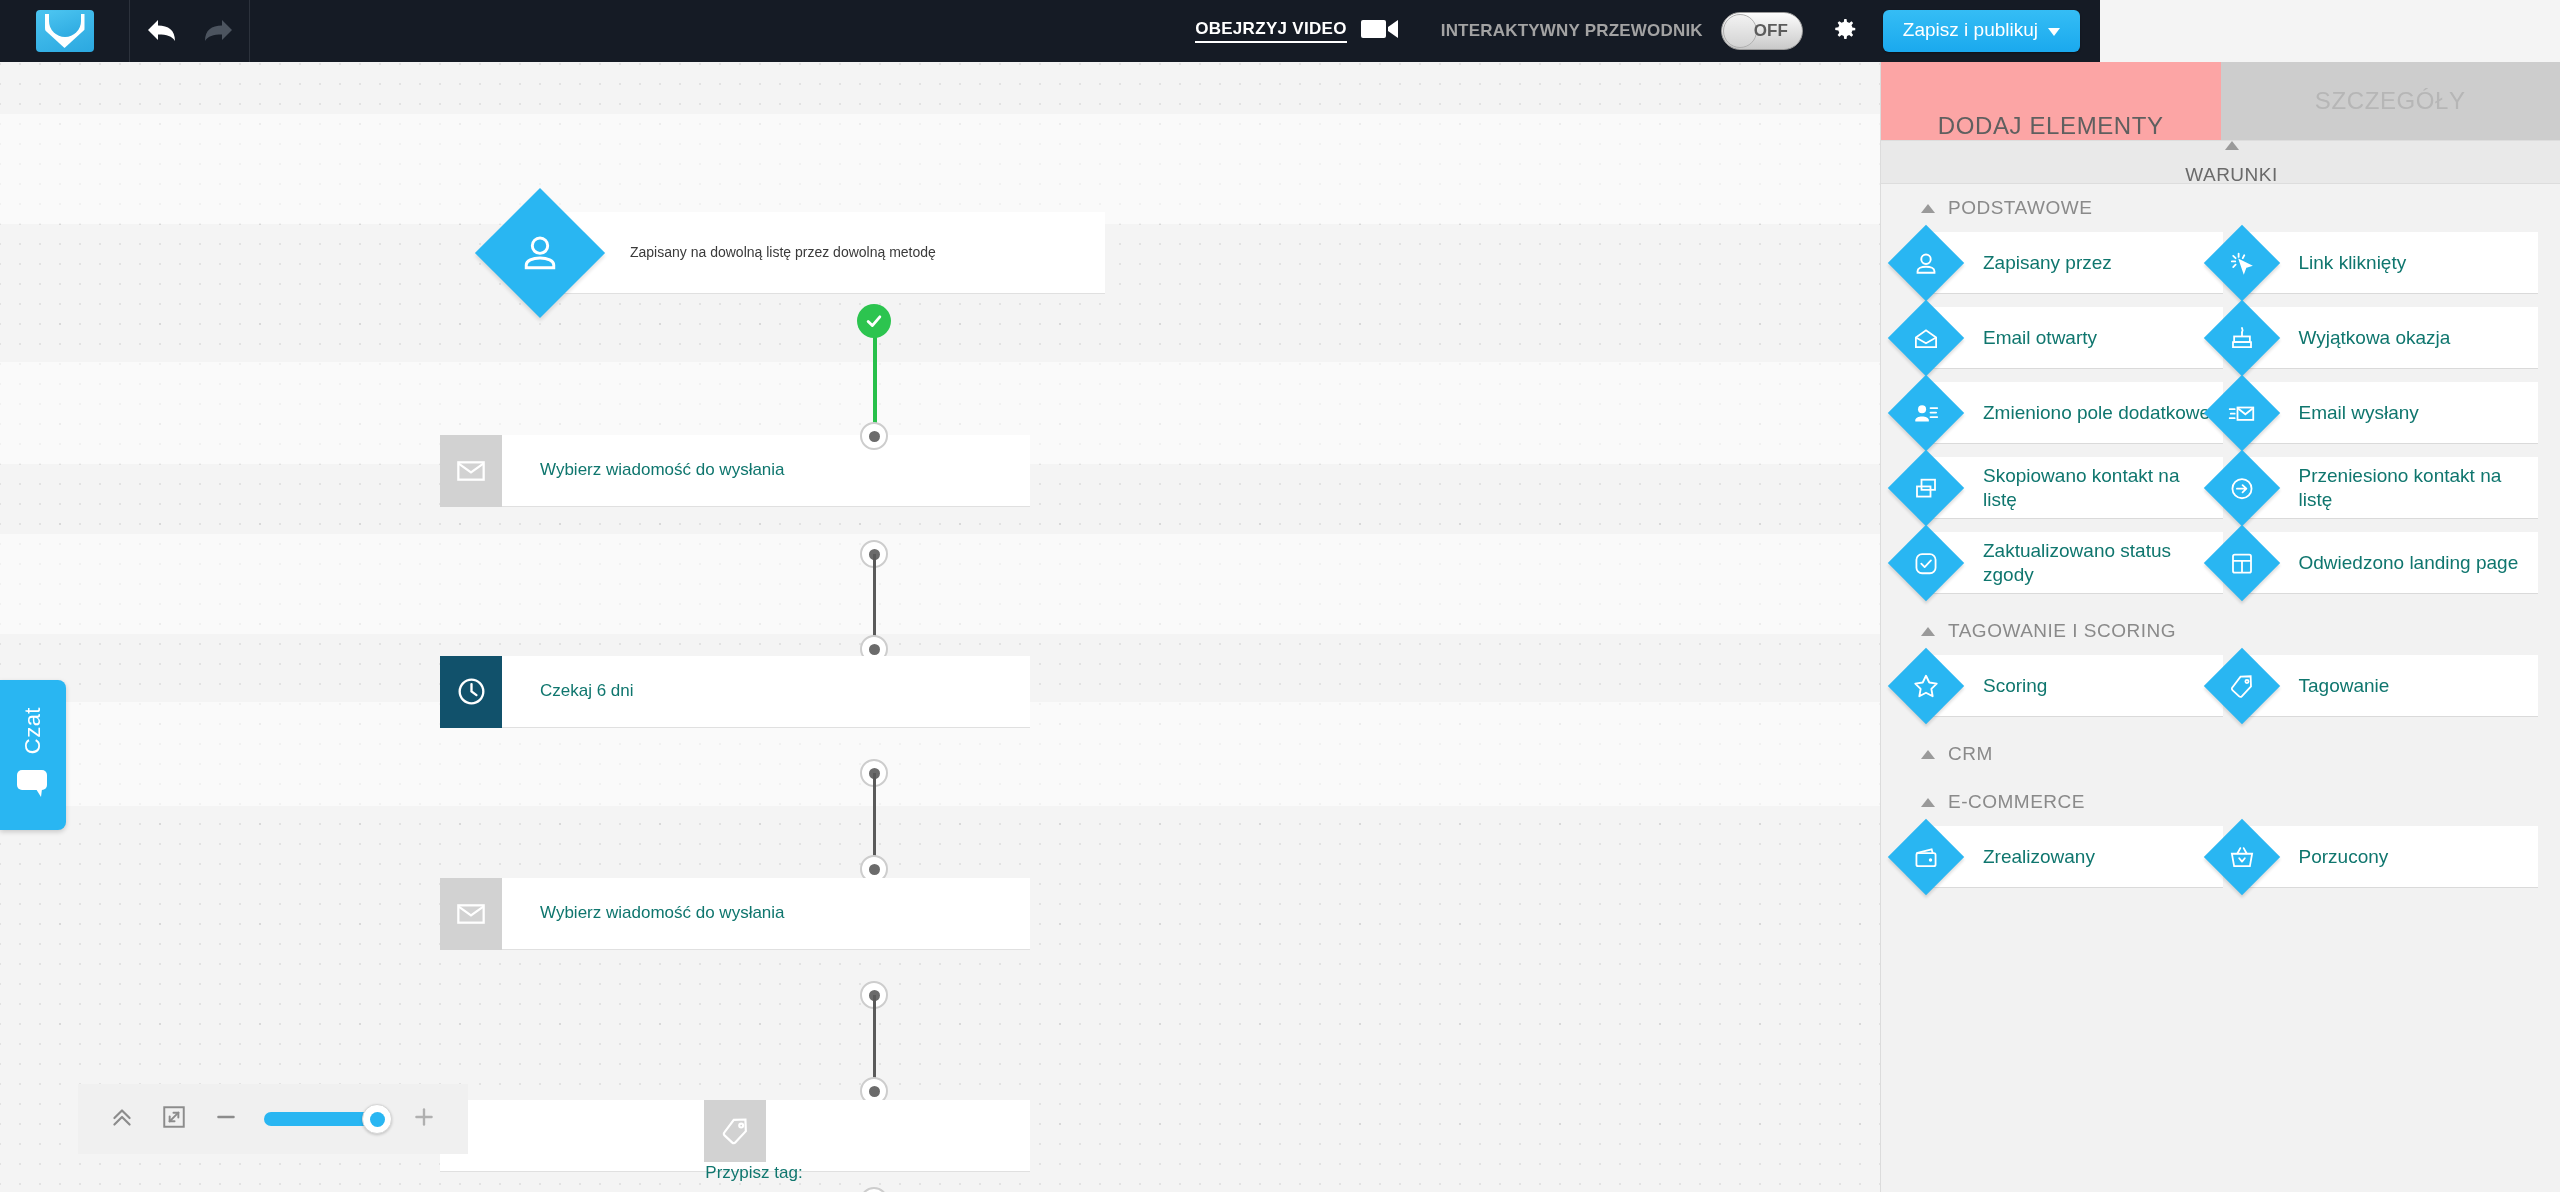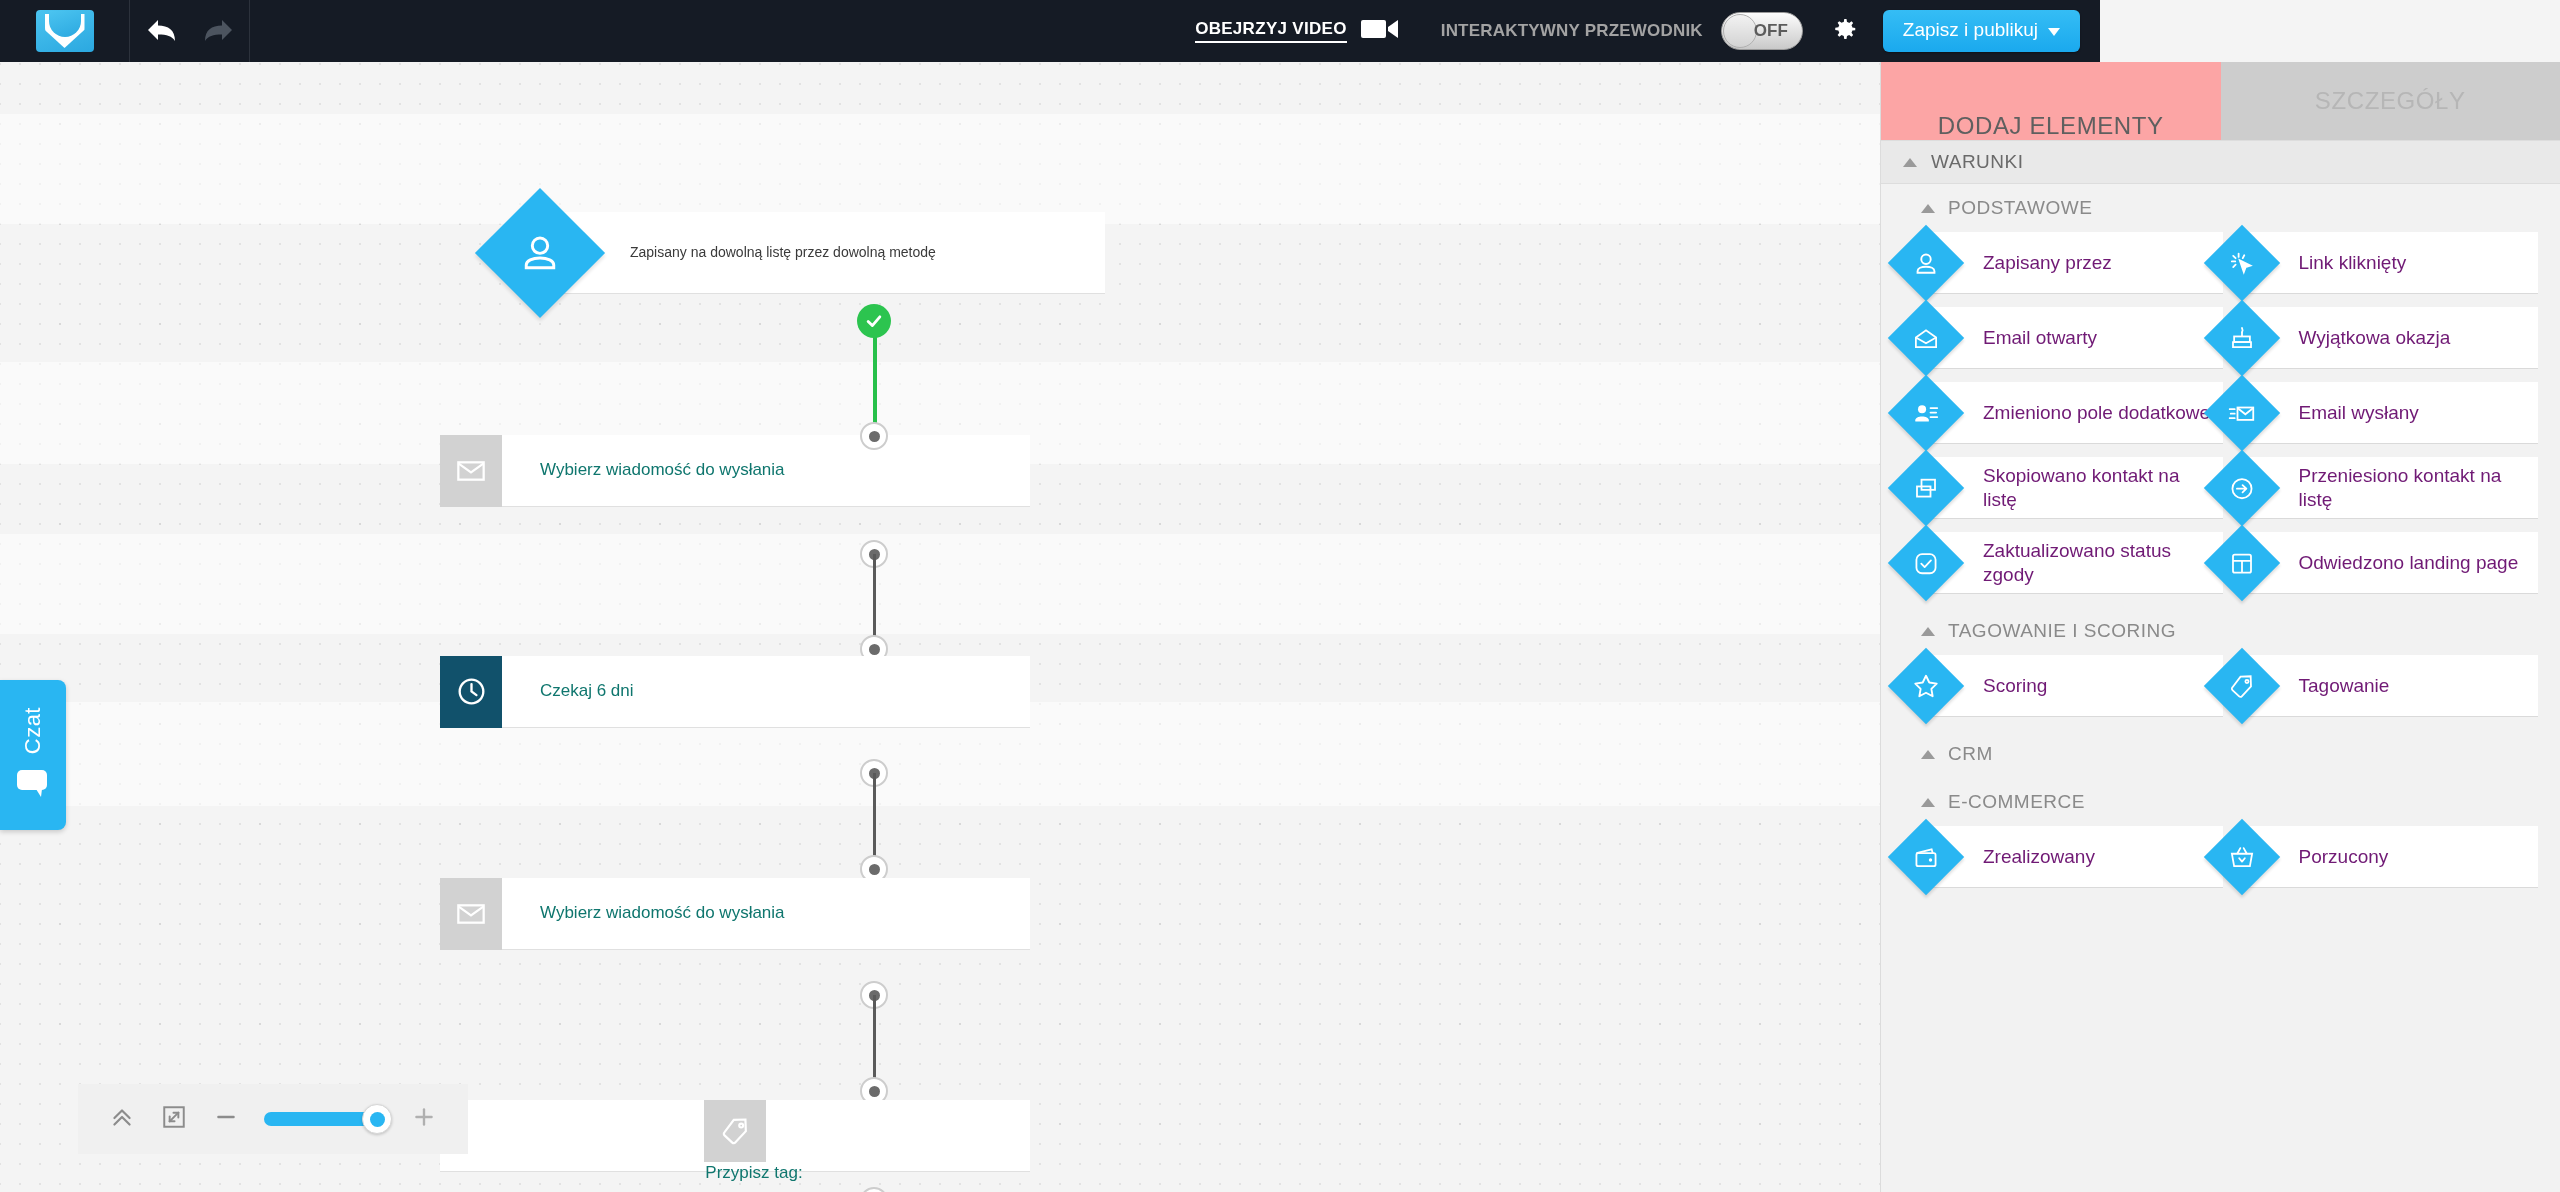--- a/index.html
+++ b/index.html
@@ -254,21 +254,21 @@
   }
   .ptab-active   { background: #fca5a5; color: #5f5f5f; align-items: flex-end; }
   .ptab-inactive { background: #cdcdcd; color: #b6b6b6; }
 
   .group-head {
     height: 44px; display: flex; align-items: center;
     padding-left: 22px; gap: 14px;
     background: #e9e9e9;
     border-top: 1px solid #dddddd;
     border-bottom: 1px solid #dddddd;
-    font-size: 19px; color: #6a6a6a; letter-spacing: .5px;
+    font-size: 19px; color: #6a6a6a; letter-spacing: .5px; flex-direction: column;
   }
   .sub-head {
     height: 48px; display: flex; align-items: center;
     padding-left: 40px; gap: 13px;
     font-size: 19px; color: #8a8a8a; letter-spacing: .5px;
   }
   .tri-up {
     width: 0; height: 0;
     border-left: 7px solid transparent;
     border-right: 7px solid transparent;
@@ -292,21 +292,21 @@
   .tile-diamond {
     position: absolute; left: -22px; top: 50%;
     transform: translateY(-50%) rotate(45deg);
     width: 54px; height: 54px;
     background: #29b6f2;
     box-shadow: 2px 2px 3px rgba(0,0,0,.13);
     display: flex; align-items: center; justify-content: center;
   }
   .tile-diamond > svg { transform: rotate(-45deg); }
   .tile-label {
-    font-size: 19px; color: #701a75; line-height: 1.25;
+    font-size: 19px; color: #0f766e; line-height: 1.25;
     padding-right: 8px;
   }
 </style>
 </head>
 <body>
 
 <div class="topbar">
 
   <div class="logo-cell">
     <div class="logo-mark"></div>

